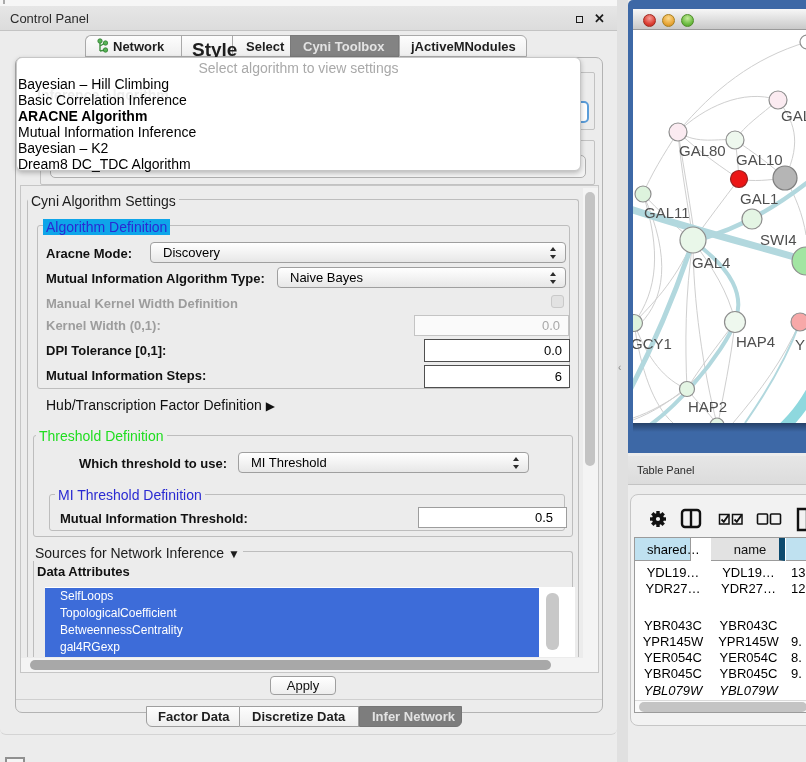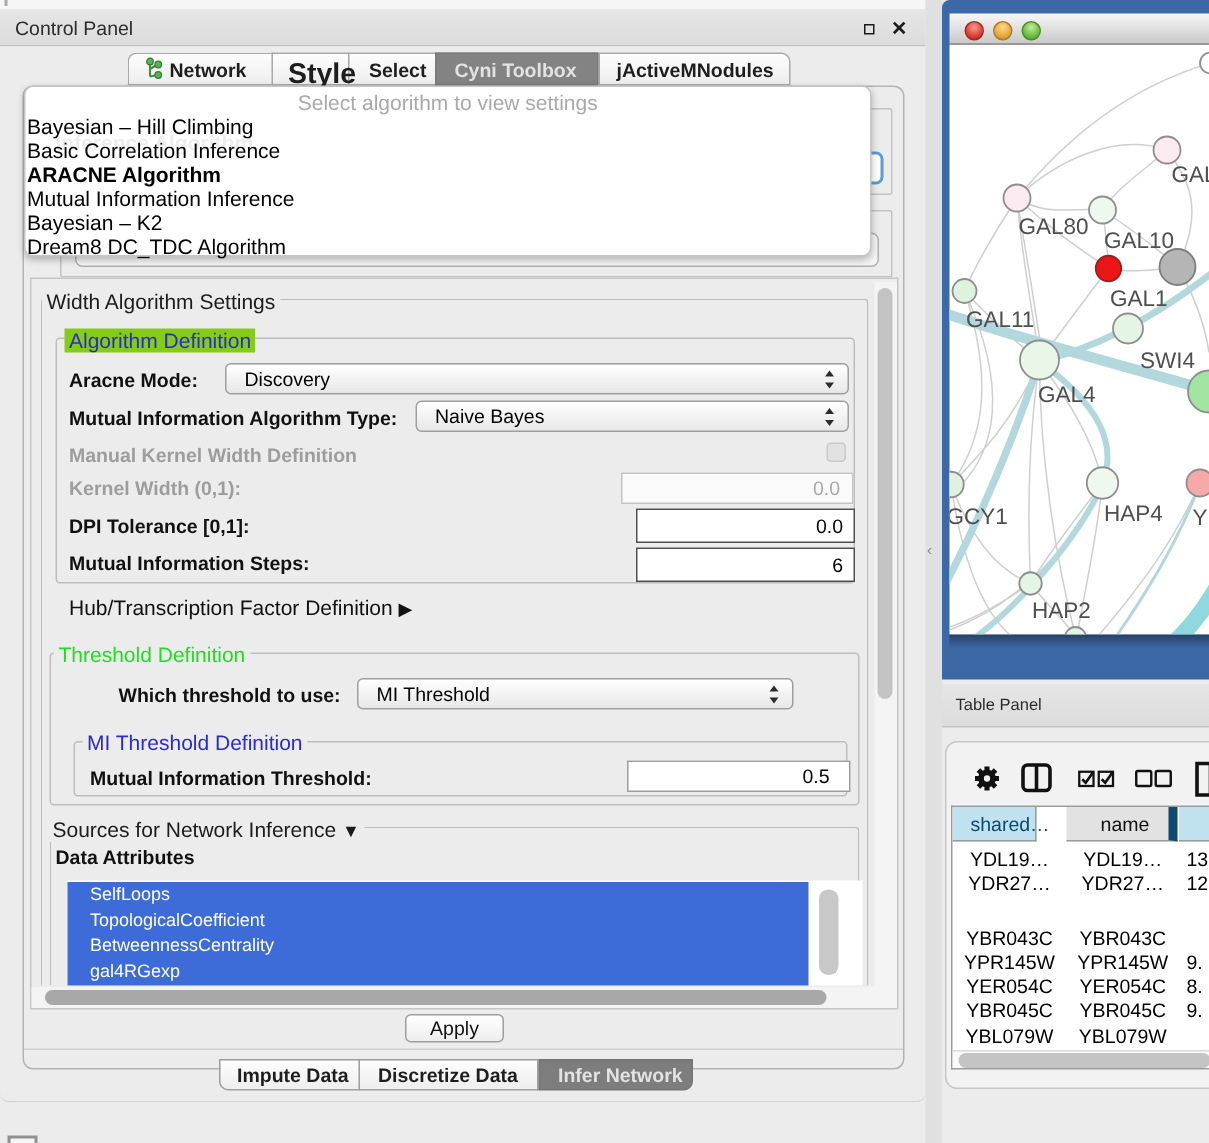--- a/index.html
+++ b/index.html
@@ -71,24 +71,24 @@
 
   <div class="abs" style="left:20px;top:185px;width:579px;height:488px;border:1px solid #c6c6c6;background:#ececec;"></div>
 
   <div class="abs" style="left:583px;top:188px;width:15px;height:484px;background:#f4f4f4;"></div>
   <div class="abs" style="left:585px;top:192px;width:10px;height:274px;background:#c3c3c3;border-radius:5px;"></div>
 
   <div class="abs" style="left:21px;top:658px;width:562px;height:14px;background:#f4f4f4;"></div>
   <div class="abs" style="left:30px;top:660px;width:521px;height:10px;background:#a8a8a8;border-radius:5px;"></div>
 
   <div class="abs" style="left:27px;top:199px;width:552px;height:458px;border:1px solid #bdbdbd;border-bottom:none;border-radius:3px 3px 0 0;"></div>
-  <div class="abs" style="left:28px;top:193px;background:#ececec;padding:0 3px;font-size:14px;color:#1c1c1c;">Width Algorithm Settings</div>
+  <div class="abs" style="left:28px;top:193px;background:#ececec;padding:0 3px;font-size:14px;color:#1c1c1c;">Cyni Algorithm Settings</div>
 
   <div class="abs" style="left:37px;top:225px;width:533px;height:164px;border:1px solid #bdbdbd;border-radius:3px;"></div>
-  <div class="abs" style="left:43px;top:219px;background:#84cc16;padding:0 3px;font-size:14px;color:#2a2ad2;">Algorithm Definition</div>
+  <div class="abs" style="left:43px;top:219px;background:#0ea5e9;padding:0 3px;font-size:14px;color:#2a2ad2;">Algorithm Definition</div>
 
   <div class="abs b" style="left:46px;top:246px;font-size:13px;color:#111;">Aracne Mode:</div>
   <div class="abs combo" style="left:150px;top:242px;width:416px;height:21px;">
       <span>Discovery</span>
       <i></i>
     </div>
   <div class="abs b" style="left:46px;top:271px;font-size:13px;color:#111;">Mutual Information Algorithm Type:</div>
   <div class="abs combo" style="left:277px;top:267px;width:289px;height:21px;">
       <span>Naive Bayes</span>
       <i></i>
@@ -124,21 +124,21 @@
   <div class="abs" style="left:546px;top:593px;width:13px;height:57px;background:#c8c8c8;border-radius:6px;"></div>
 
   <div class="abs" style="left:270px;top:676px;width:66px;height:19px;background:linear-gradient(#ffffff,#eeeeee);border:1px solid #9f9f9f;border-radius:4px;text-align:center;font-size:13px;line-height:17px;color:#111;">Apply</div>
 
   <div class="abs" style="left:16px;top:699px;width:586px;height:1px;background:#cfcfcf;"></div>
 
   <div class="abs" style="left:146px;top:706px;height:21px;">
     <div class="abs" style="left:0;top:0;width:94px;height:21px;background:linear-gradient(#fdfdfd,#eeeeee);border:1px solid #9e9e9e;border-radius:0 0 0 6px;"></div>
     <div class="abs" style="left:94px;top:0;width:119px;height:21px;background:linear-gradient(#fdfdfd,#eeeeee);border:1px solid #9e9e9e;border-left:none;"></div>
     <div class="abs" style="left:213px;top:0;width:103px;height:21px;background:#7d7d7d;border:1px solid #757575;border-radius:0 0 6px 0;"></div>
-    <div class="abs b" style="left:12px;top:3px;font-size:13px;color:#1e1e1e;">Impute Data</div>
+    <div class="abs b" style="left:12px;top:3px;font-size:13px;color:#1e1e1e;">Factor Data</div>
     <div class="abs b" style="left:106px;top:3px;font-size:13px;color:#1e1e1e;">Discretize Data</div>
     <div class="abs b" style="left:226px;top:3px;font-size:13px;color:#e3e3e3;">Infer Network</div>
   </div>
 </div>
 
 <div class="abs" style="left:5px;top:757px;width:20px;height:10px;border:2px solid #909090;background:#f5f5f5;"></div>
 
 <div class="abs" style="left:617px;top:0;width:11px;height:762px;background:#e0e0e0;"></div>
 <div class="abs" style="left:618px;top:362px;font-size:10px;color:#888;">‹</div>
 
@@ -257,21 +257,21 @@
 
   <g stroke="#111" fill="none" stroke-width="1.6">
     <rect x="112.5" y="8" width="10" height="10" rx="1"></rect>
     <rect x="125.5" y="8" width="10" height="10" rx="1"></rect>
   </g>
 
   <path d="M153,3 h9 v21 h-9 z" fill="none" stroke="#111" stroke-width="2.4"></path>
 </svg>
 
 <div class="abs" style="left:634px;top:537px;width:172px;height:176px;background:#fff;border:1px solid #9b9b9b;border-right:none;overflow:hidden;">
-  <div class="abs" style="left:0;top:0;width:56px;height:23px;background:#bfe1f0;border-right:1px solid #9b9b9b;border-bottom:1px solid #9b9b9b;text-align:center;text-indent:12px;font-size:13px;line-height:23px;color:#0c4a6e;">shared…</div>
+  <div class="abs" style="left:0;top:0;width:56px;height:23px;background:#bfe1f0;border-right:1px solid #9b9b9b;border-bottom:1px solid #9b9b9b;text-align:center;text-indent:12px;font-size:13px;line-height:23px;color:#000000;">shared…</div>
   <div class="abs" style="left:76px;top:0;width:74px;height:23px;background:#e2e2e2;border-right:6px solid #0c4a6e;border-bottom:1px solid #9b9b9b;text-align:center;text-indent:10px;font-size:13px;line-height:23px;color:#111;">name</div>
   <div class="abs" style="left:151px;top:0;width:25px;height:23px;background:#bfe1f0;border-bottom:1px solid #9b9b9b;"></div>
   <div class="abs" id="tbody" style="left:0;top:27px;width:172px;font-size:13px;color:#000;line-height:16.1px;">
     <div style="display:flex;">
         <span style="width:76px;text-align:center;">YDL19…</span>
         <span style="width:75px;text-align:center;">YDL19…</span>
         <span>13</span>
       </div>
     <div style="display:flex;">
         <span style="width:76px;text-align:center;">YDR27…</span>
@@ -291,21 +291,21 @@
     <div style="display:flex;">
         <span style="width:76px;text-align:center;">YER054C</span>
         <span style="width:75px;text-align:center;">YER054C</span>
         <span>8.</span>
       </div>
     <div style="display:flex;">
         <span style="width:76px;text-align:center;">YBR045C</span>
         <span style="width:75px;text-align:center;">YBR045C</span>
         <span>9.</span>
       </div>
-    <div style="display:flex;">
+    <div style="display:flex;font-style:italic;">
         <span style="width:76px;text-align:center;">YBL079W</span>
         <span style="width:75px;text-align:center;">YBL079W</span>
         <span></span>
       </div>
     <div style="display:flex;">
         <span style="width:76px;text-align:center;">YLR345W</span>
         <span style="width:75px;text-align:center;">YLR345W</span>
         <span>9.</span>
       </div>
     <div style="display:flex;">

